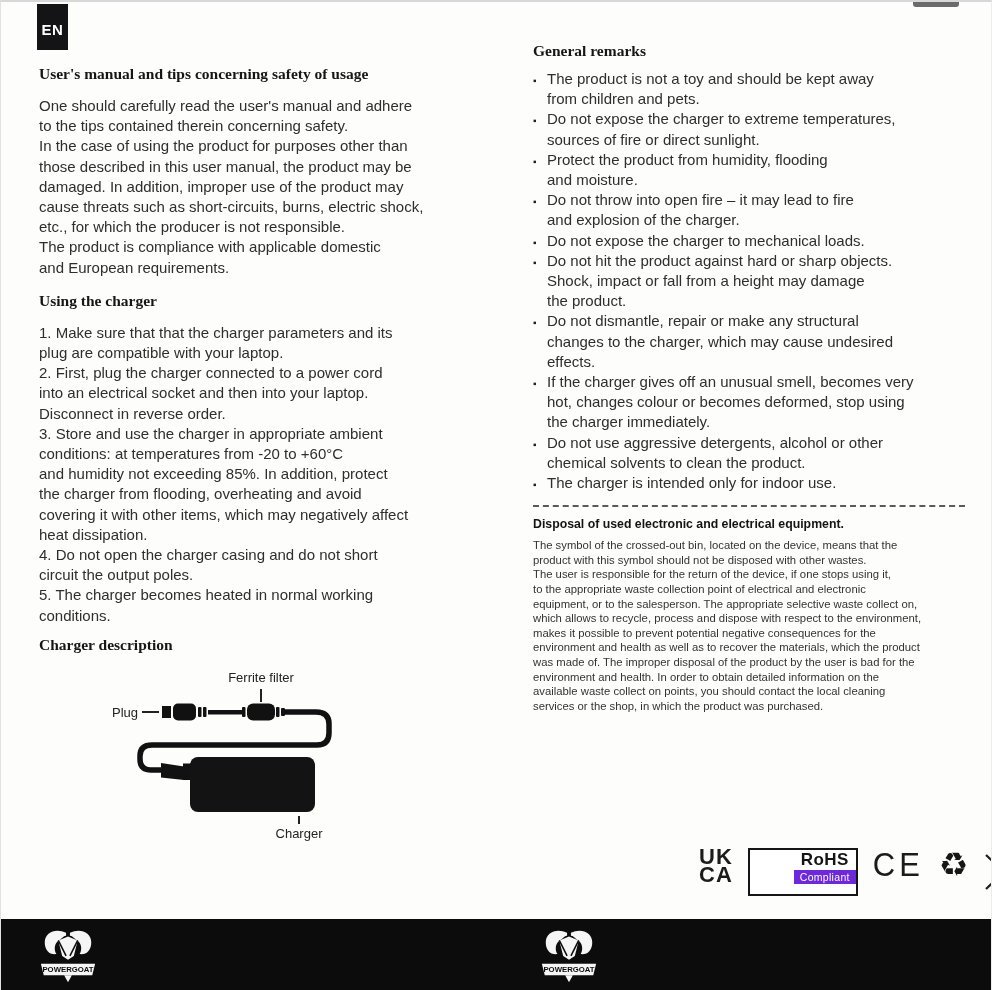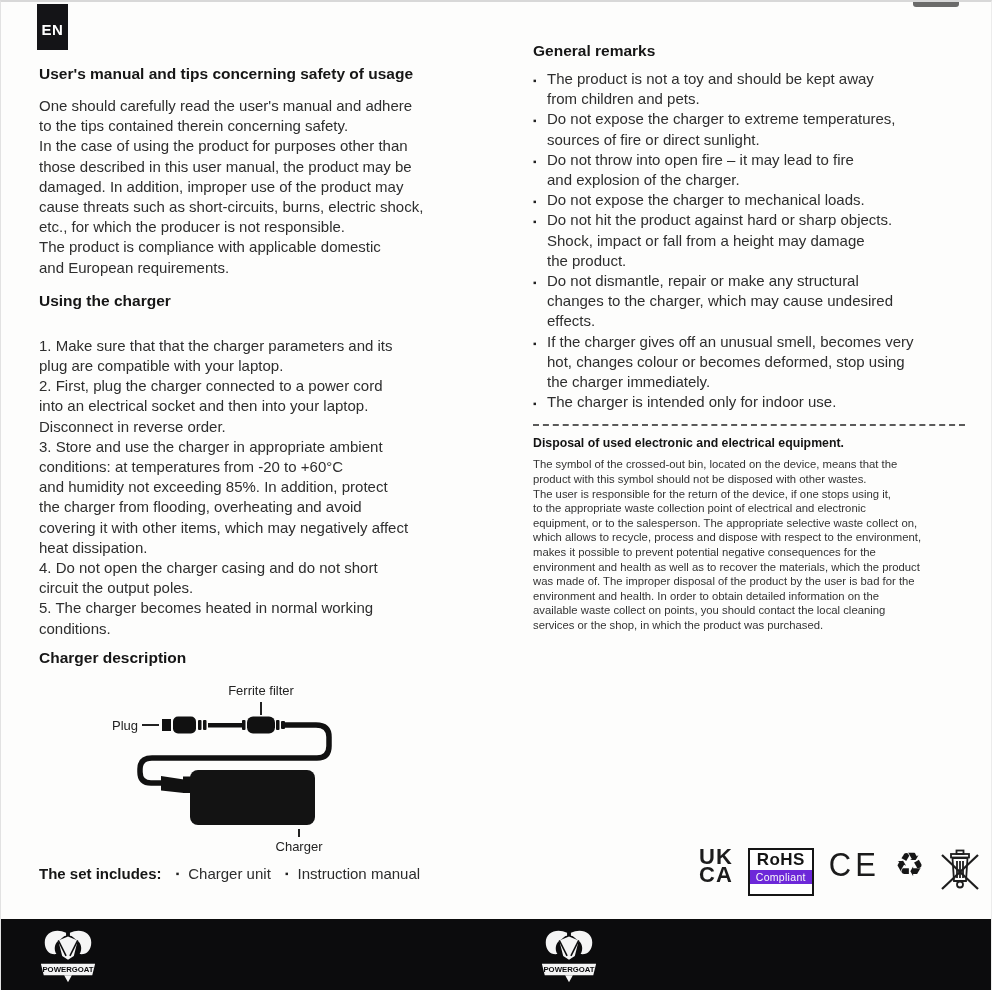--- a/index.html
+++ b/index.html
@@ -12,42 +12,42 @@
     box-sizing:border-box;
   }
   .smudge{position:absolute;left:912px;top:0;width:46px;height:5px;background:#3a3a3a;opacity:.75;border-radius:0 0 3px 3px;}
   .en-badge{
     position:absolute;left:36px;top:2px;width:31px;height:46px;background:#141417;
     color:#ffffff;font-weight:bold;font-size:15px;display:flex;align-items:center;justify-content:center;
     letter-spacing:.5px;padding-top:4px;box-sizing:border-box;
   }
   .col-left{position:absolute;left:38px;top:62px;width:448px;}
   .col-right{position:absolute;left:532px;top:34px;width:432px;}
-  h1,h2{font-size:15.5px;color:#161616;margin:0;font-weight:bold;}
+  h1,h2{font-size:15.5px;color:#161616;margin:0;font-weight:bold;font-family:Liberation Serif, serif;}
   .col-left h1{margin-bottom:13px;line-height:19px;}
-  .h-using{margin-top:14px;margin-bottom:26px;}
+  .h-using{margin-top:14px;margin-bottom:13px;}
   .h-desc{margin-top:10px;}
   p.body{font-size:15px;line-height:20.2px;margin:0;white-space:pre-line;}
   .col-right h2{margin-top:6px;margin-bottom:9px;}
   ul.remarks{list-style:none;margin:0;padding:0;font-size:15px;line-height:20.2px;}
   ul.remarks li{position:relative;padding-left:14px;white-space:pre-line;}
   ul.remarks li::before{content:"▪";position:absolute;left:0;top:2px;font-size:10px;color:#222;}
   .dashed-divider{border:none;border-top:2px dashed #5a5a5a;margin:12px 0 10px 0;width:100%;}
   .disposal-h{font-size:12.3px;color:#141414;font-weight:bold;margin:0 0 7px 0;}
   p.small{font-size:11.3px;line-height:14.6px;margin:0;white-space:pre-line;color:#333;}
   .diagram{display:block;margin:6px 0 0 22px;}
   .diagram text{font-family:"Liberation Sans","DejaVu Sans",sans-serif;font-size:13px;fill:#232323;}
   .set-line{margin-top:10px;font-size:15px;color:#2c2c2c;}
   .set-label{font-weight:bold;color:#161616;}
   .inc-item{margin-left:10px;}
   .inc-item::before{content:"▪";font-size:10px;margin-right:9px;position:relative;top:-2px;color:#222;}
   
   .marks-row{position:absolute;left:698px;top:846px;height:48px;display:flex;gap:15px;}
   .ukca{font-weight:bold;color:#1c1c1c;font-size:22px;line-height:17.5px;letter-spacing:1px;text-align:center;}
-  .rohs{border:2.5px solid #151515;text-align:center;width:62px;background:#fff;}
+  .rohs{border:2.5px solid #151515;text-align:center;width:62px;background:#fff;padding-left:44px;}
   .rohs-t{font-weight:bold;font-size:17px;color:#141414;line-height:20px;letter-spacing:.5px;}
   .rohs-b{background:#6d28d9;color:#fafafa;font-size:10.5px;line-height:14px;letter-spacing:.3px;}
   .ce{font-size:31px;color:#1b1b1b;letter-spacing:4px;font-weight:500;transform:scaleY(1.05);}
   .recycle{font-size:33px;color:#161616;line-height:1;}
   
   .footer-bar{position:absolute;left:0;top:917px;width:992px;height:73px;background:#0c0c0d;}
   .logo{position:absolute;top:7px;}
   .logo-1{left:36px;}
   .logo-2{left:537px;}
   .logo text{font-family:"Liberation Sans","DejaVu Sans",sans-serif;}
@@ -121,46 +121,45 @@
 
       <polygon points="100,103 123,106.5 123,120 100,117.5" fill="#111"></polygon>
       <rect x="122" y="103.5" width="10" height="16.5" fill="#111"></rect>
 
       <rect x="129" y="97" width="125" height="55" rx="8" fill="#131313"></rect>
 
       <line x1="238" y1="156" x2="238" y2="164" stroke="#222" stroke-width="2"></line>
       <text x="238" y="178" text-anchor="middle">Charger</text>
     </svg>
 
-    <div class="set-line">
-      <span class="set-label">The set includes:</span>
-      <span class="inc-item">Charger unit</span>
-      <span class="inc-item">Instruction manual</span>
-    </div>
   </div>
 
   <div class="col-right">
     <h2>General remarks</h2>
     <ul class="remarks">
       <li>The product is not a toy and should be kept away
 from children and pets.</li>
       <li>Do not expose the charger to extreme temperatures,
 sources of fire or direct sunlight.</li>
+      <li>Protect the product from humidity, flooding
+and moisture.</li>
       <li>Do not throw into open fire – it may lead to fire
 and explosion of the charger.</li>
       <li>Do not expose the charger to mechanical loads.</li>
       <li>Do not hit the product against hard or sharp objects.
 Shock, impact or fall from a height may damage
 the product.</li>
       <li>Do not dismantle, repair or make any structural
 changes to the charger, which may cause undesired
 effects.</li>
       <li>If the charger gives off an unusual smell, becomes very
 hot, changes colour or becomes deformed, stop using
 the charger immediately.</li>
+      <li>Do not use aggressive detergents, alcohol or other
+chemical solvents to clean the product.</li>
       <li>The charger is intended only for indoor use.</li>
     </ul>
 
     <hr class="dashed-divider">
 
     <div class="disposal-h">Disposal of used electronic and electrical equipment.</div>
     <p class="small">The symbol of the crossed-out bin, located on the device, means that the
 product with this symbol should not be disposed with other wastes.
 The user is responsible for the return of the device, if one stops using it,
 to the appropriate waste collection point of electrical and electronic

